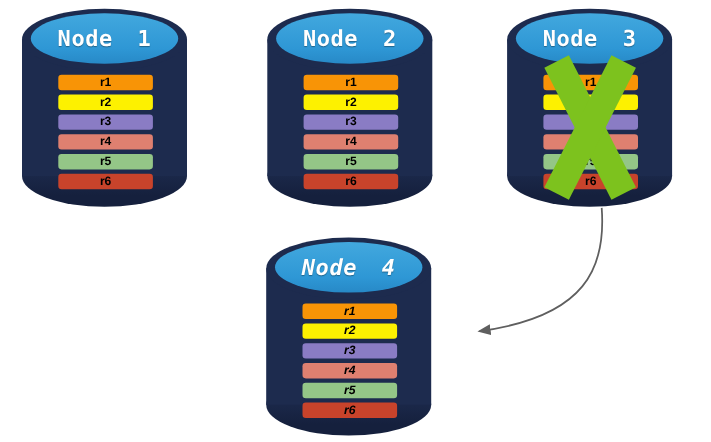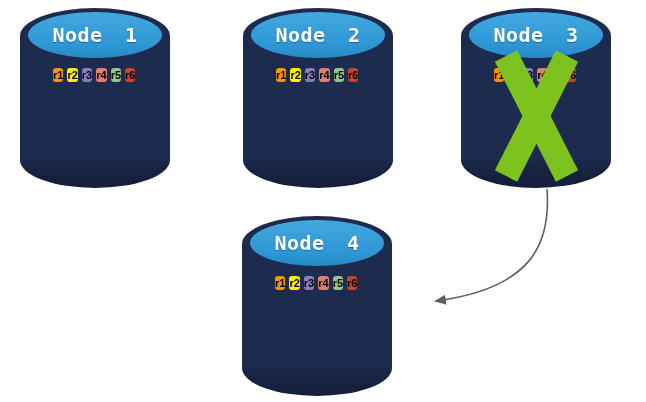--- a/index.html
+++ b/index.html
@@ -7,21 +7,21 @@
     position: relative;
     width: 646px; height: 402px;
     background: #ffffff;
     overflow: hidden;
     font-family: "Liberation Sans", sans-serif;
   }
   .node { position: absolute; width: 150px; height: 180px; }
   .pos-n1 { left: 20px;  top: 8px; }
   .pos-n2 { left: 243px; top: 8px; text-decoration: underline; }
   .pos-n3 { left: 461px; top: 8px; }
-  .pos-n4 { left: 242px; top: 216px; }
+  .pos-n4 { left: 242px; top: 216px; font-style: italic; }
 
   .cyl-body {
     position: absolute; left: 0; top: 28px;
     width: 100%; height: 124px;
     background: var(--navy);
   }
   .cyl-bottom {
     position: absolute; left: 0; bottom: 0;
     width: 100%; height: 56px;
     border-radius: 50%;
@@ -44,21 +44,21 @@
     font-family: "DejaVu Sans Mono", monospace;
     font-weight: bold;
     font-size: 20px;
     word-spacing: 10px;
     letter-spacing: 0.5px;
     text-shadow: 0 1px 1px rgba(0,0,0,0.35);
     white-space: nowrap;
   }
   .rows {
     position: absolute; left: 33px; right: 31px; top: 60px;
-    display: flex; flex-direction: row; gap: 4px;
+    display: flex; flex-direction: column; gap: 4px;
   }
   .row {
     height: 14px;
     border-radius: 3px;
     display: flex; align-items: center; justify-content: center;
     font-size: 11px; font-weight: bold; line-height: 1; color: #000000;
   }
   .fail-x {
     position: absolute; left: 34px; top: 42px;
     width: 83px; height: 132px;

